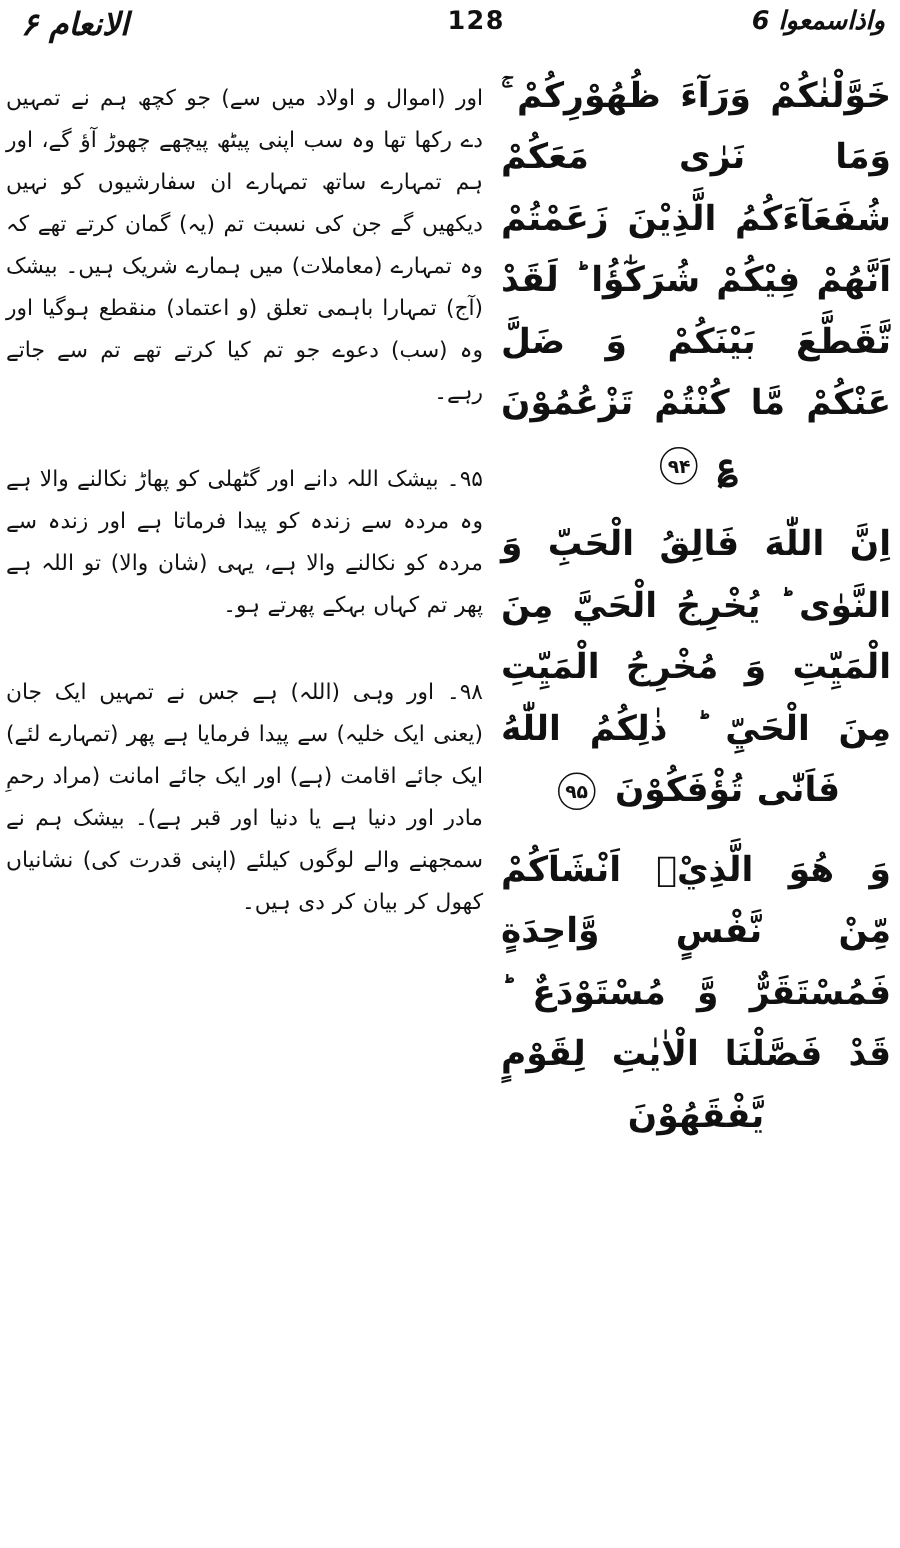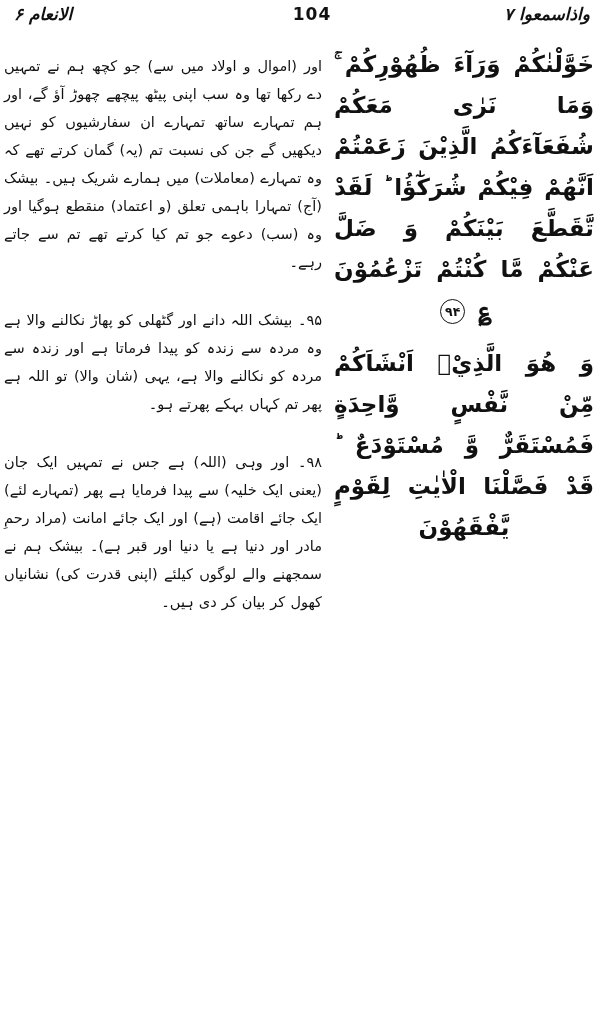--- a/index.html
+++ b/index.html
@@ -29,21 +29,21 @@
     font-weight: 700;
     font-style: italic;
   }
   .header .pagenum {
     font-size: 17px;
     font-weight: 700;
     letter-spacing: 1px;
     transform: translateX(24px);
   }
   .header .surah {
-    font-size: 17px;
+    font-size: 21px;
     font-weight: 700;
     font-style: italic;
   }
 
   
   .columns {
     display: flex;
     direction: rtl;
     align-items: flex-start;
     padding: 8px 6px 0 4px;
@@ -105,31 +105,35 @@
     font-size: 14px;
     font-weight: 700;
   }
 </style>
 </head>
 <body>
 
 <div class="page">
 
   <div class="header">
-    <span class="juz">واذاسمعوا ۷</span>
-    <span class="pagenum">104</span>
+    <span class="juz">واذاسمعوا 6</span>
+    <span class="pagenum">128</span>
     <span class="surah">الانعام ۶</span>
   </div>
 
   <div class="columns">
 
     <div class="quran-col">
       <div class="verse">
         <span>خَوَّلْنٰكُمْ وَرَآءَ ظُهُوْرِكُمْ ۚ وَمَا نَرٰى مَعَكُمْ شُفَعَآءَكُمُ الَّذِيْنَ زَعَمْتُمْ اَنَّهُمْ فِيْكُمْ شُرَكٰٓؤُا ؕ لَقَدْ تَّقَطَّعَ بَيْنَكُمْ وَ ضَلَّ عَنْكُمْ مَّا كُنْتُمْ تَزْعُمُوْنَ ؏</span>
         <span class="ayah-badge">۹۴</span>
+      </div>
+      <div class="verse">
+        <span>اِنَّ اللّٰهَ فَالِقُ الْحَبِّ وَ النَّوٰى ؕ يُخْرِجُ الْحَيَّ مِنَ الْمَيِّتِ وَ مُخْرِجُ الْمَيِّتِ مِنَ الْحَيِّ ؕ ذٰلِكُمُ اللّٰهُ فَاَنّٰى تُؤْفَكُوْنَ</span>
+        <span class="ayah-badge">۹۵</span>
       </div>
       <div class="verse">
         <span>وَ هُوَ الَّذِيْۤ اَنْشَاَكُمْ مِّنْ نَّفْسٍ وَّاحِدَةٍ فَمُسْتَقَرٌّ وَّ مُسْتَوْدَعٌ ؕ قَدْ فَصَّلْنَا الْاٰيٰتِ لِقَوْمٍ يَّفْقَهُوْنَ</span>
         
       </div>
     </div>
 
     <div class="urdu-col">
       <p class="urdu-para">اور (اموال و اولاد میں سے) جو کچھ ہم نے تمہیں دے رکھا تھا وہ سب اپنی پیٹھ پیچھے چھوڑ آؤ گے، اور ہم تمہارے ساتھ تمہارے ان سفارشیوں کو نہیں دیکھیں گے جن کی نسبت تم (یہ) گمان کرتے تھے کہ وہ تمہارے (معاملات) میں ہمارے شریک ہیں۔ بیشک (آج) تمہارا باہمی تعلق (و اعتماد) منقطع ہوگیا اور وہ (سب) دعوے جو تم کیا کرتے تھے تم سے جاتے رہے۔</p>
       <p class="urdu-para">۹۵۔ بیشک اللہ دانے اور گٹھلی کو پھاڑ نکالنے والا ہے وہ مردہ سے زندہ کو پیدا فرماتا ہے اور زندہ سے مردہ کو نکالنے والا ہے، یہی (شان والا) تو اللہ ہے پھر تم کہاں بہکے پھرتے ہو۔</p>

